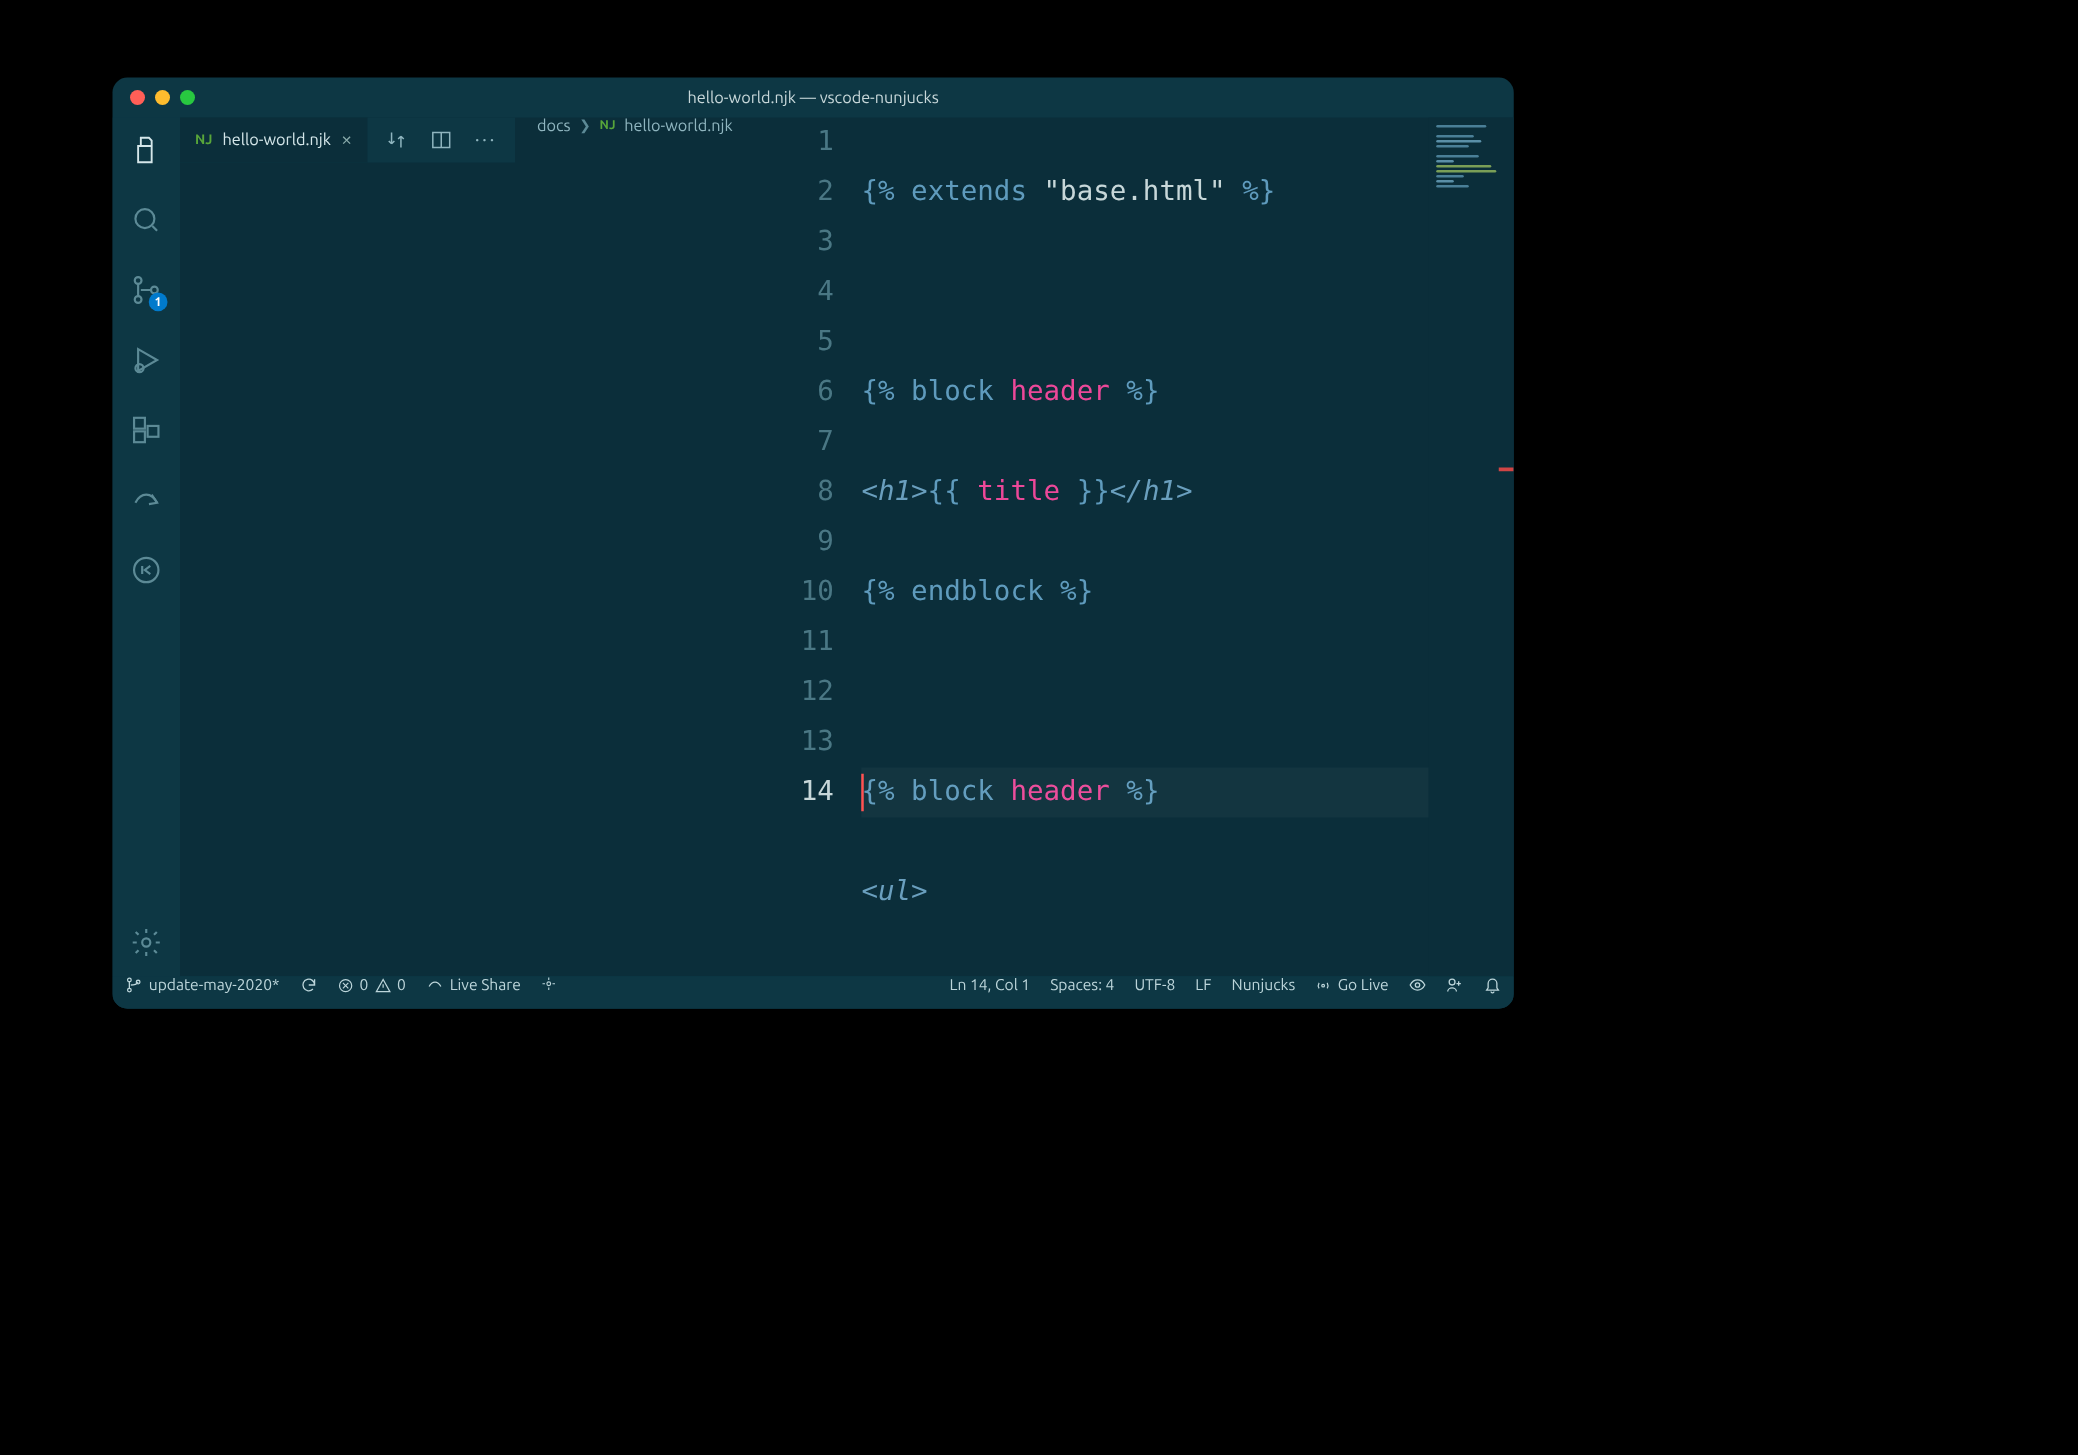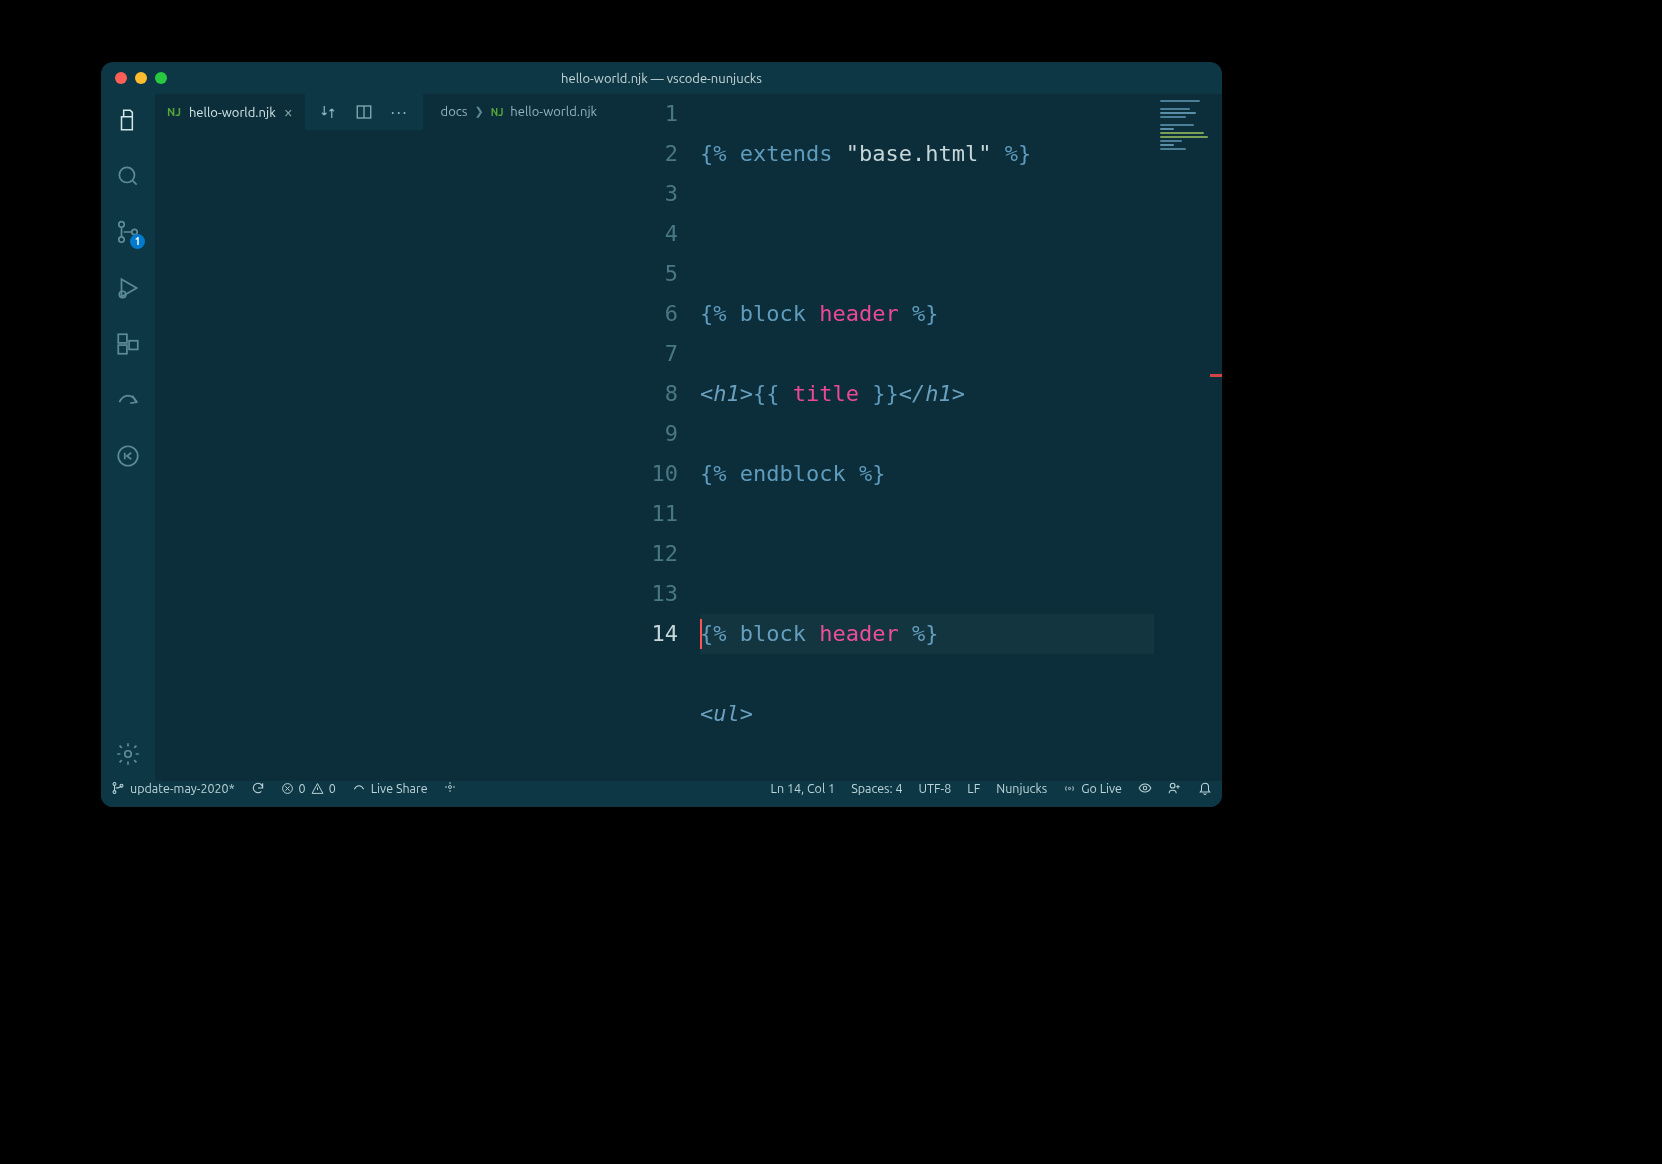--- a/index.html
+++ b/index.html
@@ -1,17 +1,17 @@
 <!DOCTYPE html>
 <html><head>
 <meta charset="utf-8">
 <style>
   * { margin:0; padding:0; box-sizing:border-box; }
   html,body { width:1662px; height:1164px; background:#000; font-family:-apple-system,"Segoe UI",Ubuntu,sans-serif; overflow:hidden; }
-  .window { position:absolute; left:101px; top:62px; width:1121px; height:745px; background:#0d3744; border-radius:12px; box-shadow:0 30px 60px rgba(0,0,0,0.6); overflow:hidden; display:flex; flex-direction:column; }
+  .window { position:absolute; left:90px; top:62px; width:1121px; height:745px; background:#0d3744; border-radius:12px; box-shadow:0 30px 60px rgba(0,0,0,0.6); overflow:hidden; display:flex; flex-direction:column; }
   
   .titlebar { height:32px; display:flex; align-items:center; padding:0 14px; color:#c7d7d9; font-size:13px; position:relative; }
   .traffic { display:flex; gap:8px; }
   .tlight { width:12px; height:12px; border-radius:50%; }
   .tl-close{background:#ff5f57}.tl-min{background:#febc2e}.tl-max{background:#28c840}
   .title { position:absolute; left:50%; transform:translateX(-50%); }
   
   .body { flex:1; display:flex; min-height:0; }
   .activitybar { width:54px; background:#0d3744; display:flex; flex-direction:column; align-items:center; padding-top:13px; gap:30px; color:#5c8a96; }
   .activitybar .aicon { width:26px; height:26px; display:flex; align-items:center; justify-content:center; cursor:pointer; position:relative; }
@@ -19,21 +19,21 @@
   .activitybar .spacer { flex:1; }
   .badge { position:absolute; right:-4px; bottom:-4px; background:#007acc; color:#fff; font-size:10px; width:15px; height:15px; border-radius:50%; display:flex; align-items:center; justify-content:center; font-weight:600; }
   .editor-area { flex:1; display:flex; flex-direction:row; min-width:0; background:#0b2e3a;}
   .tabbar { height:36px; display:flex; align-items:stretch; background:#0d3744;}
   .tab { display:flex; align-items:center; gap:8px; padding:0 12px; background:#0b2e3a; color:#d4e6e9; font-size:13px; cursor:pointer; }
   .tab .njk-badge { font-weight:700; font-size:11px; color:#58a63a; }
   .tab-close { color:#8aa; font-size:16px; }
   .tabbar .tabspacer{flex:1;}
   .tab-actions{display:flex;align-items:center;gap:18px;padding:0 14px;color:#8fb5bf;}
   .tab-actions span{cursor:pointer}
-  .breadcrumbs { height:24px; display:flex; align-items:flex-end; gap:7px; padding:0 18px; font-size:13px; color:#8fb5bf;}
+  .breadcrumbs { height:24px; display:flex; align-items:flex-start; gap:7px; padding:0 18px; font-size:13px; color:#8fb5bf;}
   .breadcrumbs .chev{font-size:11px;color:#5c8a96;}
   .breadcrumbs .njk-badge{font-weight:700;font-size:10px;color:#58a63a;}
   .editor { flex:1; display:flex; font-family:Menlo,Consolas,monospace; font-size:22px; line-height:40px; position:relative; overflow:hidden;}
   .gutter { width:85px; text-align:right; padding-right:22px; color:#4a7784; user-select:none;}
   .gutter div{height:40px;}
   .gutter div.cur{color:#c7d7d9;}
   .codewrap{flex:1;position:relative;}
   .code { white-space:pre; color:#c7d7d9;}
   .code div{height:40px;}
   .code .c-delim{color:#5f9bbd;}

